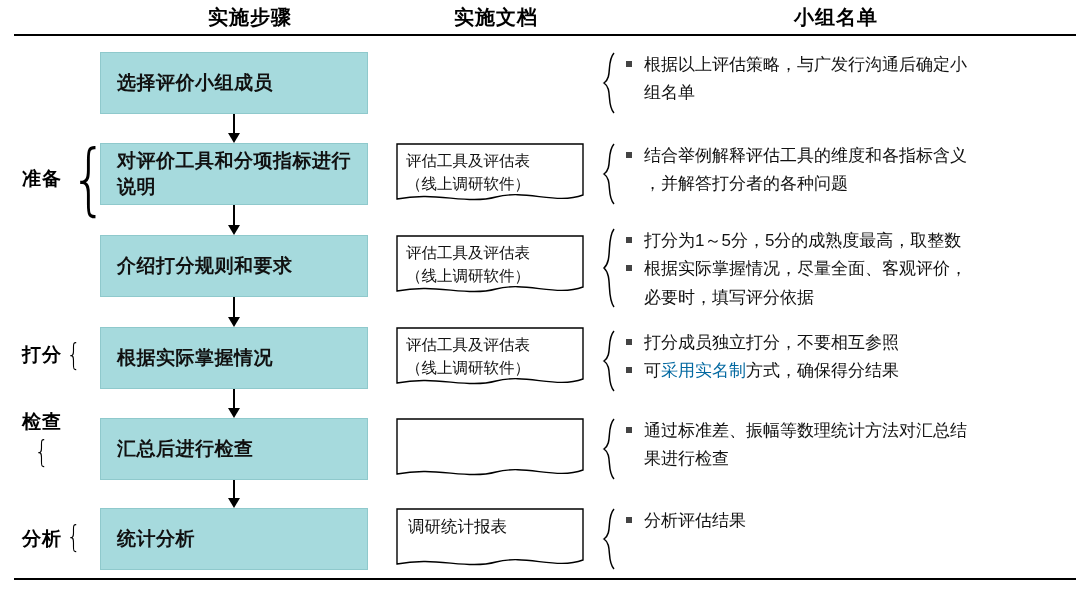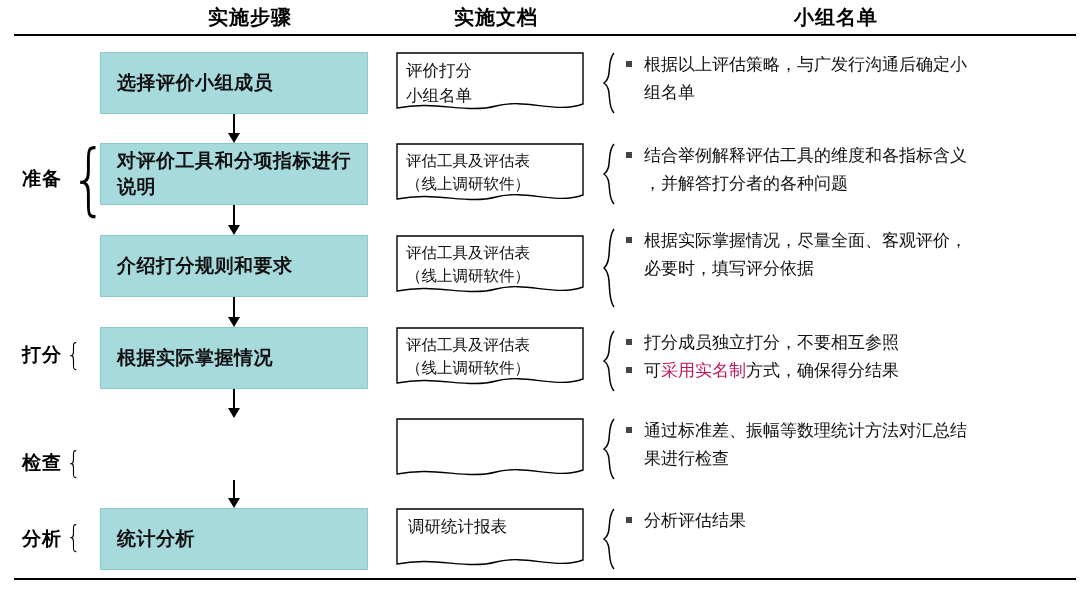--- a/index.html
+++ b/index.html
@@ -164,21 +164,21 @@
     position: absolute;
     left: 0;
     top: 9px;
     width: 6px;
     height: 6px;
     background: #444;
   }
   .cont-line {
     padding-left: 18px;
   }
-  .hl-red { color: #be185d; }
+  .hl-red { color: #0369a1; }
 </style>
 </head>
 <body>
 
 <div id="diagram">
 
   <div class="header-row">
     <div class="col-title c1">实施步骤</div>
     <div class="col-title c2">实施文档</div>
     <div class="col-title c3">小组名单</div>
@@ -187,55 +187,47 @@
   <div class="footer-rule"></div>
 
   <div class="phase" style="left:22px; top:140px;">
     <span class="phase-label">准备</span>
     <span class="brace tall">{</span>
   </div>
   <div class="phase" style="left:22px; top:340px;">
     <span class="phase-label">打分</span>
     <span class="brace">{</span>
   </div>
-  <div class="phase" style="left:22px; top:448px;">
+  <div class="phase" style="left:22px; top:409px;flex-direction:column;">
     <span class="phase-label">检查</span>
     <span class="brace">{</span>
   </div>
   <div class="phase" style="left:22px; top:522px;align-items:flex-end;">
     <span class="phase-label">分析</span>
     <span class="brace">{</span>
   </div>
 
   <div class="step-box" style="left:100px; top:52px; width:268px; height:62px;">选择评价小组成员</div>
 
   <div class="step-box" style="left:100px; top:143px; width:268px; height:62px; padding-right:10px;">对评价工具和分项指标进行说明</div>
 
   <div class="step-box" style="left:100px; top:235px; width:268px; height:62px;">介绍打分规则和要求</div>
 
   <div class="step-box" style="left:100px; top:327px; width:268px; height:62px;">根据实际掌握情况</div>
 
+  <div class="step-box" style="left:100px; top:418px; width:268px; height:62px;">汇总后进行检查</div>
 
   <div class="step-box" style="left:100px; top:508px; width:268px; height:62px;">统计分析</div>
 
   <div class="arrow" style="left:233px; top:114px; height:20px;"></div>
   <div class="arrow" style="left:233px; top:205px; height:21px;"></div>
   <div class="arrow" style="left:233px; top:297px; height:21px;"></div>
   <div class="arrow" style="left:233px; top:389px; height:20px;"></div>
   <div class="arrow" style="left:233px; top:480px; height:19px;"></div>
 
-  <div class="doc-box" style="left:396px; top:52px; width:188px; height:62px;">
-    <svg class="doc-svg" width="188" height="62" viewBox="0 0 188 62">
-      <path d="M1,1 L187,1 L187,52 C160,62 130,46 100,54 C70,62 40,48 1,56 Z" fill="#ffffff" stroke="#000000" stroke-width="1.4"></path>
-    </svg>
-    <div class="doc-inner">
-      <div>评价打分</div>
-      <div>小组名单</div>
-    </div>
-  </div>
 
   <div class="doc-box" style="left:396px; top:143px; width:188px; height:62px; font-size:15.5px;">
     <svg class="doc-svg" width="188" height="62" viewBox="0 0 188 62">
       <path d="M1,1 L187,1 L187,52 C160,62 130,46 100,54 C70,62 40,48 1,56 Z" fill="#ffffff" stroke="#000000" stroke-width="1.4"></path>
     </svg>
     <div class="doc-inner">
       <div>评估工具及评估表</div>
       <div>（线上调研软件）</div>
     </div>
   </div>
@@ -293,20 +285,21 @@
       <div class="bullet-line">结合举例解释评估工具的维度和各指标含义</div>
       <div class="cont-line">，并解答打分者的各种问题</div>
     </div>
   </div>
 
   <div class="expl" style="left:600px; top:228px; width:470px;">
     <svg class="expl-brace" width="18" height="80" viewBox="0 0 18 80">
       <path d="M14,1 C6,12 13,32 4,40 C13,48 6,68 14,79" fill="none" stroke="#000" stroke-width="1.5"></path>
     </svg>
     <div class="expl-body">
+      <div class="bullet-line">打分为1～5分，5分的成熟度最高，取整数</div>
       <div class="bullet-line">根据实际掌握情况，尽量全面、客观评价，</div>
       <div class="cont-line">必要时，填写评分依据</div>
     </div>
   </div>
 
   <div class="expl" style="left:600px; top:330px; width:470px;">
     <svg class="expl-brace" width="18" height="62" viewBox="0 0 18 62">
       <path d="M14,1 C6,10 13,25 4,31 C13,37 6,52 14,61" fill="none" stroke="#000" stroke-width="1.5"></path>
     </svg>
     <div class="expl-body">

